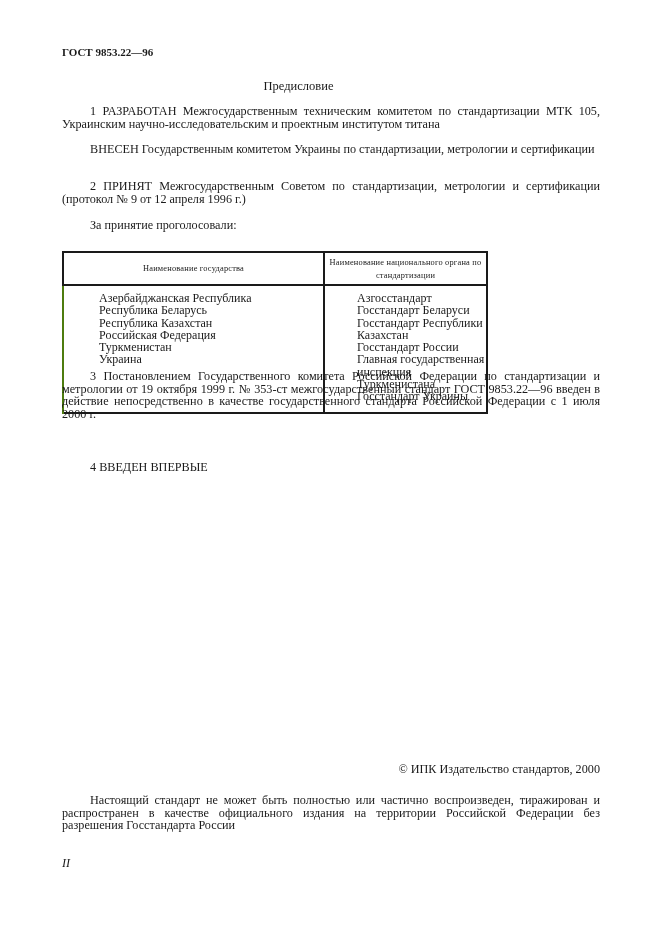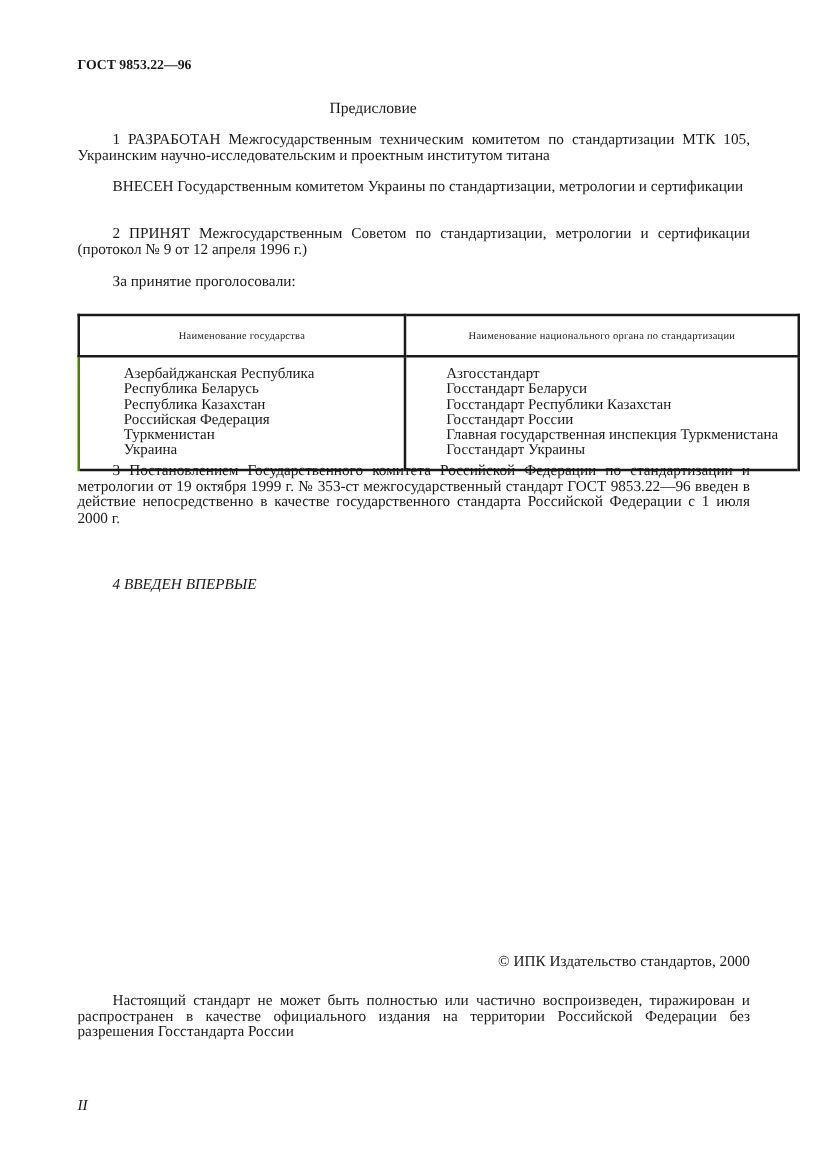--- a/index.html
+++ b/index.html
@@ -11,38 +11,38 @@
     .abs { position: absolute; }
     .doc-code { left: 62px; top: 46px; font-weight: bold; font-size: 11px; }
     .title { left: 0; width: 597px; top: 80px; text-align: center; font-size: 12.5px; }
     .para { left: 62px; width: 538px; text-align: justify; }
     .para .ind { display: inline-block; width: 28px; }
     .p1 { top: 105px; }
     .p2 { top: 143px; }
     .p3 { top: 180px; }
     .p4 { top: 219px; }
     table.votes {
-      position: absolute; left: 62px; top: 251px; width: 578px;
+      position: absolute; left: 62px; top: 251px; width: 426px;
       border-collapse: collapse; border: 2px solid #1a1a1a;
     }
     table.votes th {
       font-weight: normal; font-size: 8.4px; letter-spacing: 0.2px;
       height: 31px; text-align: center; border: 2px solid #1a1a1a; padding: 0;
     }
     table.votes td {
       vertical-align: top; border-left: 2px solid #4d7c0f; border-right: 2px solid #1a1a1a;
       padding: 6px 0 9px 0; line-height: 12.3px; font-size: 12px;
     }
     table.votes td.c1 { width: 224px; padding-left: 35px; }
     table.votes td.c2 { padding-left: 32px; }
     .p5 { top: 370px; line-height: 12.5px; }
-    .p6 { top: 461px; font-style: italic; }
+    .p6 { top: 461px; }
     .copyright { left: 62px; width: 538px; top: 763px; text-align: right; }
     .p7 { top: 794px; line-height: 12.5px; }
-    .page-num { left: 62px; top: 878px; font-style: italic; }
+    .page-num { left: 62px; top: 857px; font-style: italic; }
   </style>
 </head>
 <body>
 
 <div class="abs doc-code">ГОСТ 9853.22—96</div>
 
 <div class="abs title">Предисловие</div>
 
 <div class="abs para p1"><span class="ind"></span><span>1 РАЗРАБОТАН Межгосударственным техническим комитетом по стандартизации МТК 105, Украинским научно-исследовательским и проектным институтом титана</span></div>
 

